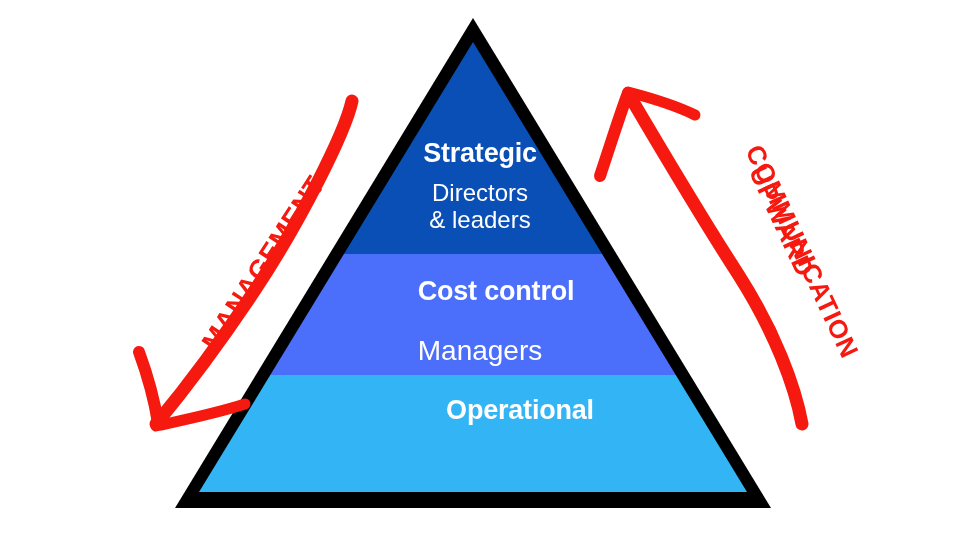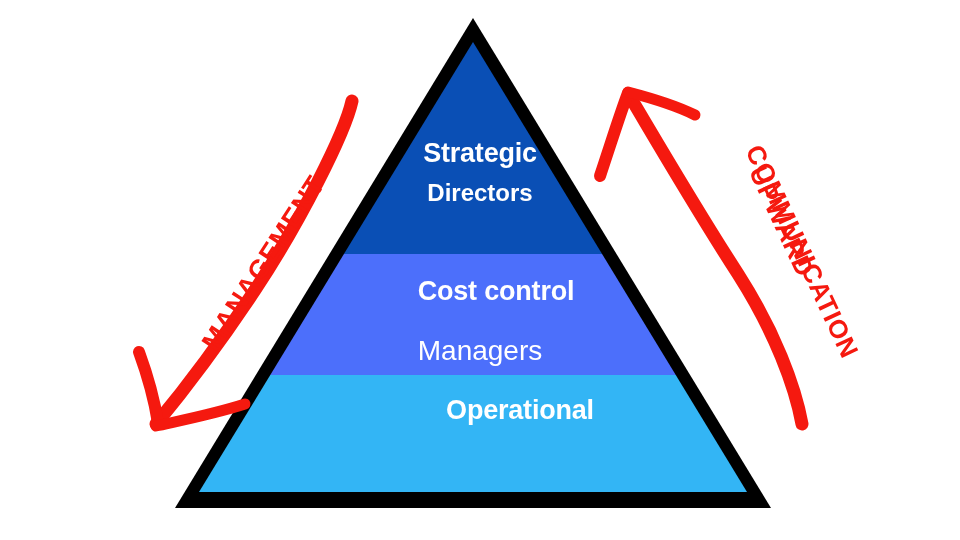--- a/index.html
+++ b/index.html
@@ -42,21 +42,21 @@
     font-weight: bold;
     letter-spacing: -0.2px;
   }
   .tier-sub {
     font-weight: normal;
   }
   
   #t1 { top: 140px; }
   #t1 .tier-title { font-size: 27px; }
   #t1 .tier-sub  { font-size: 24px; margin-top: 14px; }
-  #t1 .tier-sub div { margin-top: 3px; font-weight: bold; }
+  #t1 .tier-sub div { margin-top: 3px; }
   
   #t2 { top: 278px; }
   #t2 .tier-title { font-size: 27px; padding-left: 32px; }
   #t2 .tier-sub  { font-size: 28px; margin-top: 32px; }
   
   #t3 { top: 397px; padding-left: 40px; }
   #t3 .tier-title { font-size: 27px; }
   #t3 .tier-sub  { font-size: 24px; margin-top: 18px; }
 
   
@@ -123,20 +123,21 @@
       <path d="M629,95 C650,130 694,206 738,274 C775,332 795,386 802,424" stroke="#F5190F" stroke-width="13" stroke-linecap="round" fill="none"></path>
       <path d="M628,93 C620,114 612,140 600,176" stroke="#F5190F" stroke-width="12" stroke-linecap="round" fill="none"></path>
       <path d="M628,92 C655,99 679,107 695,115" stroke="#F5190F" stroke-width="11" stroke-linecap="round" fill="none"></path>
     </g>
   </svg>
 
   <div class="tier-text" id="t1">
     <div class="tier-title">Strategic</div>
     <div class="tier-sub">
       <div>Directors</div>
+      <div>&amp; leaders</div>
     </div>
   </div>
 
   <div class="tier-text" id="t2">
     <div class="tier-title">Cost control</div>
     <div class="tier-sub">Managers</div>
   </div>
 
   <div class="tier-text" id="t3">
     <div class="tier-title">Operational</div>

